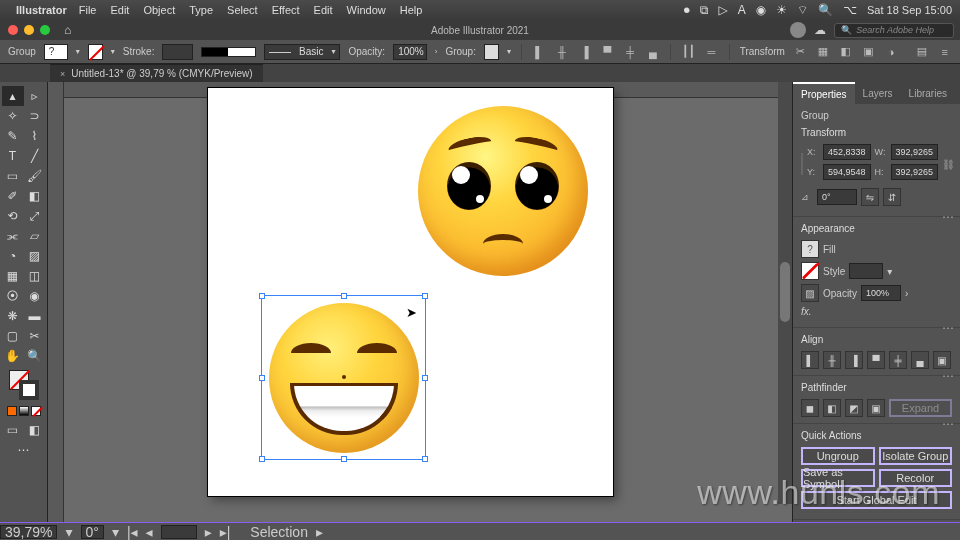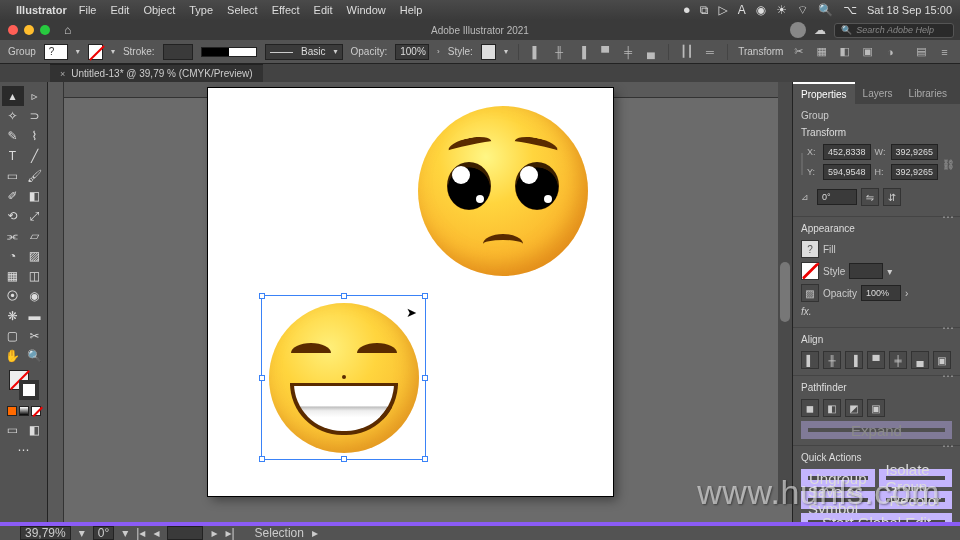--- a/index.html
+++ b/index.html
@@ -64,23 +64,23 @@
 .ptabs { display:flex; background:#434343; height:22px; }
 .ptab { padding:0 8px; display:flex; align-items:center; color:#aaa; }
 .ptab.act { background:#535353; color:#fff; border-top:2px solid #fff; }
 .psec { padding:6px 8px; border-bottom:1px solid #444; }
 .psec .hd { font-size:10px; color:#ddd; margin-bottom:6px; }
 .trow2 { display:flex; align-items:center; gap:4px; margin-bottom:4px; }
 .plbl { color:#bbb; width:12px; font-size:9px; }
 .pfld { background:#3a3a3a; border:1px solid #222; height:16px; padding:0 4px; color:#ddd; font-size:9px; display:flex; align-items:center; flex:1; }
 .alignrow { display:flex; gap:4px; flex-wrap:wrap; }
 .albtn { width:18px; height:18px; background:#4a4a4a; border:1px solid #333; display:flex; align-items:center; justify-content:center; font-size:10px; color:#ccc; }
-.qbtn { flex:1; height:18px; background:#4a4a4a; border:7px solid #c4b5fd; display:flex; align-items:center; justify-content:center; font-size:15px; color:#ddd; }
+.qbtn { flex:1; height:18px; background:#4a4a4a; border:2px solid #c4b5fd; display:flex; align-items:center; justify-content:center; font-size:11px; color:#ddd; }
 .dots { position:absolute; right:6px; font-size:12px; color:#aaa; }
-.statusbar { position:absolute; bottom:0; left:0; right:0; height:18px; background:#535353; border-top:4px solid #8b5cf6; display:flex; align-items:center; color:#ccc; font-size:12px; padding:0 20px; gap:8px; }
+.statusbar { position:absolute; bottom:0; left:0; right:0; height:18px; background:#535353; border-top:1px solid #8b5cf6; display:flex; align-items:center; color:#ccc; font-size:14px; padding:0 0; gap:8px; }
 .statusbar .fld { background:#3a3a3a; border:1px solid #222; height:14px; padding:0 4px; display:flex; align-items:center; }
 .watermark { position:absolute; right:20px; bottom:28px; font-size:34px; font-weight:500; color:rgba(255,255,255,.55); letter-spacing:.5px; text-shadow:1px 1px 2px rgba(0,0,0,.4); pointer-events:none; }
 .scrolltrack { position:absolute; right:168px; top:82px; bottom:36px; width:14px; background:#4a4a4a; }
 .scrollthumb { position:absolute; left:2px; right:2px; background:#777; border-radius:5px; }
 </style>
 </head>
 <body>
 
 <div class="menubar">
   <span class="apple"></span>
@@ -137,21 +137,21 @@
   <span class="fld" style="width:32px"></span>
   <div class="strokebar"></div>
   <span class="fld" style="width:82px;justify-content:flex-end;gap:8px">
       <span style="flex:1;border-top:1px solid #ccc;margin-top:1px"></span>
       <span>Basic</span>
       <span class="chev">▾</span>
     </span>
   <span class="lbl">Opacity:</span>
   <span class="fld">100%</span>
   <span class="chev">›</span>
-  <span class="lbl">Style:</span>
+  <span class="lbl">Group:</span>
   <span class="sw" style="background:#ddd"></span>
   <span class="chev">▾</span>
   <span class="sep"></span>
   <span class="ic">▌</span>
   <span class="ic">╫</span>
   <span class="ic">▐</span>
   <span class="ic">▀</span>
   <span class="ic">╪</span>
   <span class="ic">▄</span>
   <span class="sep"></span>

